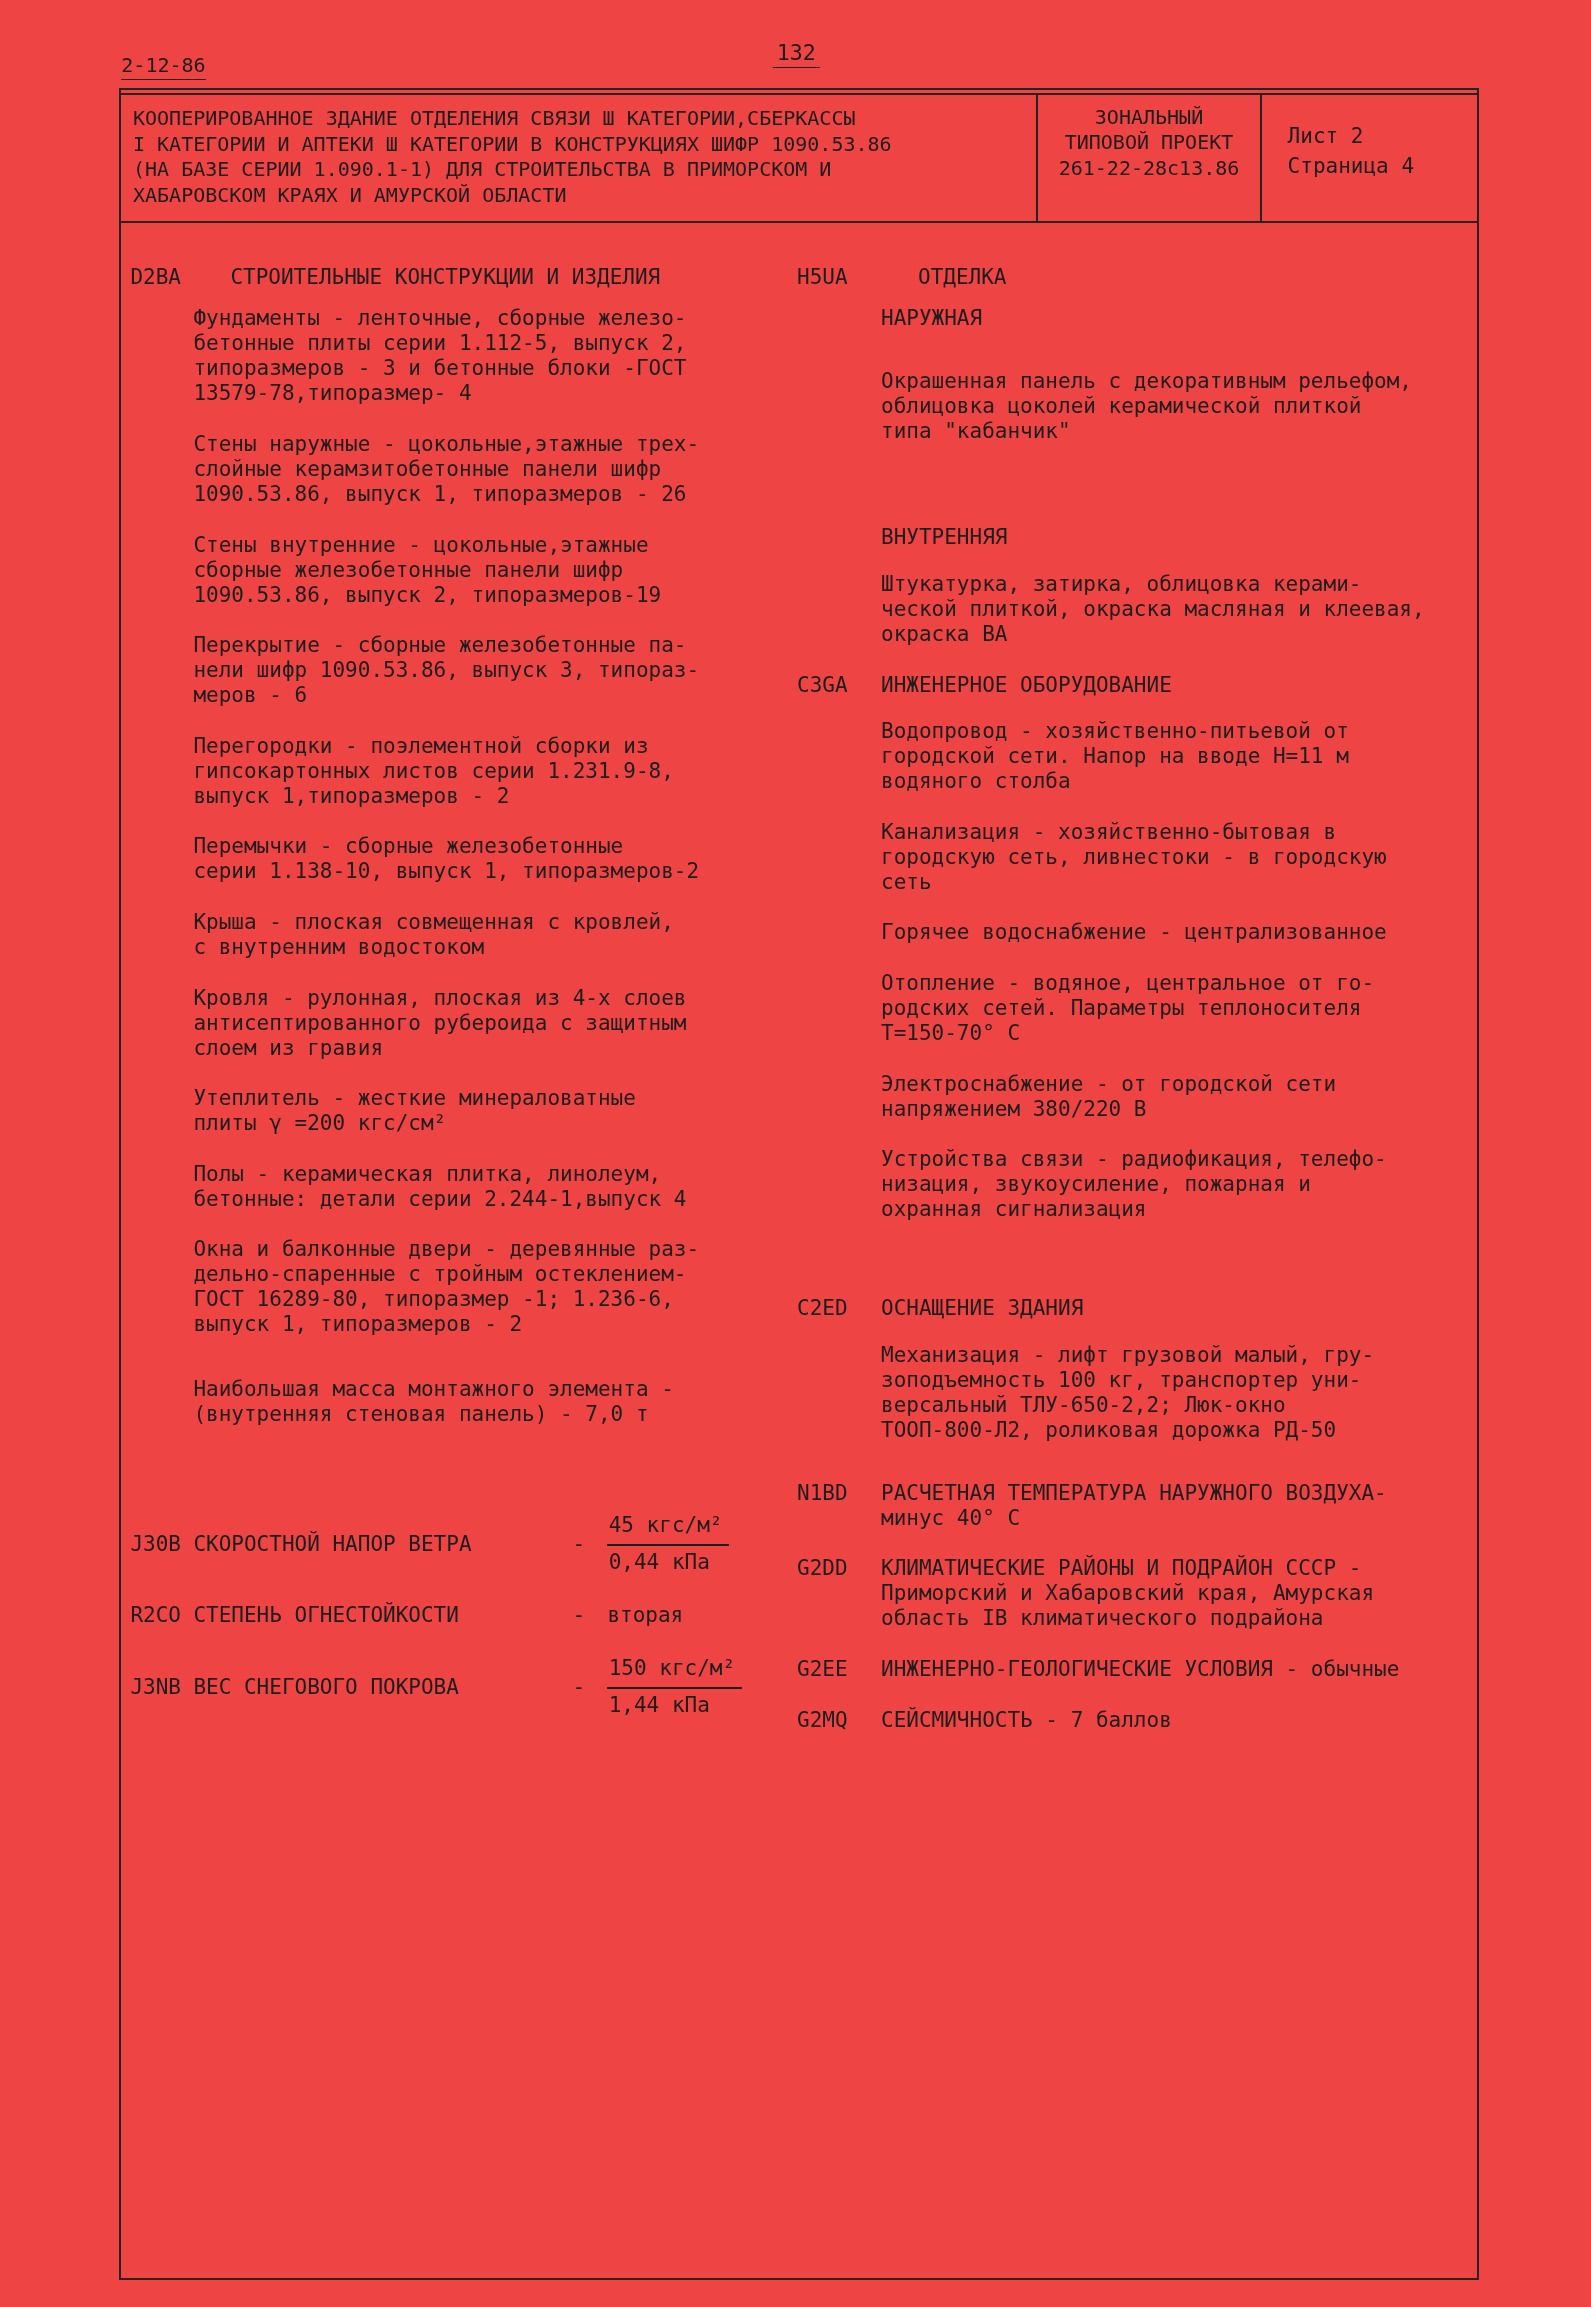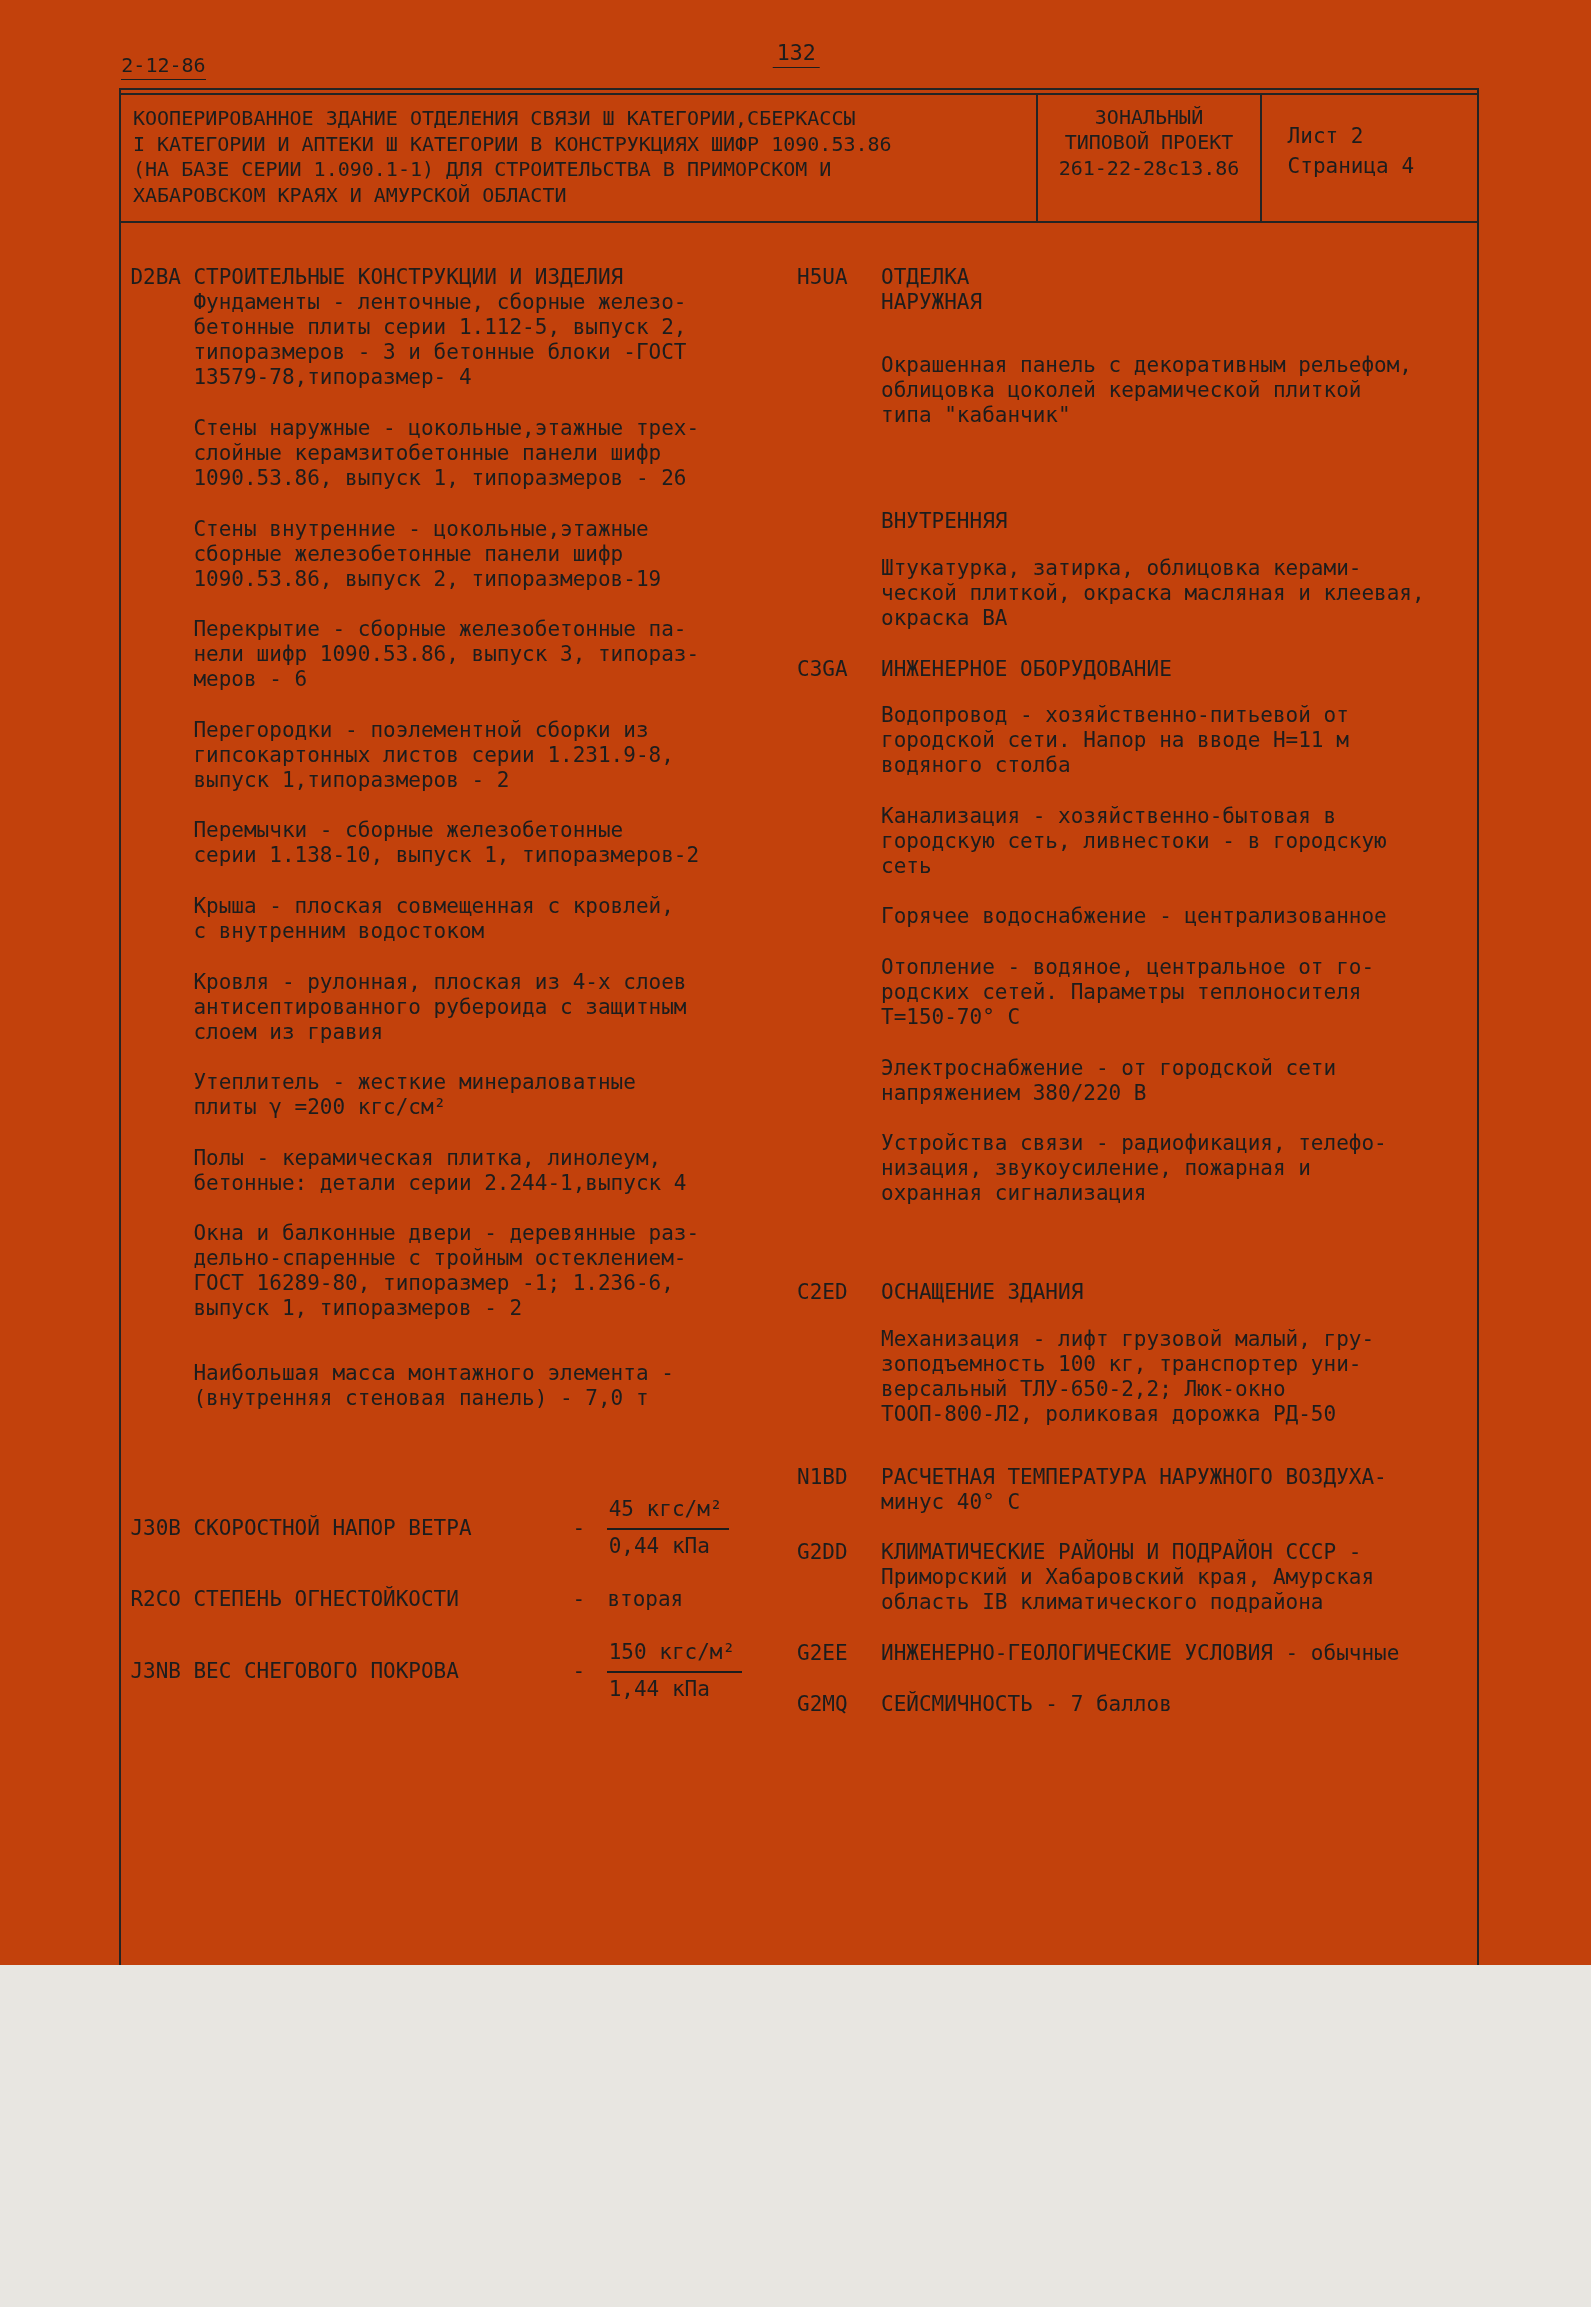--- a/index.html
+++ b/index.html
@@ -1,20 +1,20 @@
 <!DOCTYPE html>
 <html style="font-size:10.8px"><head>
 <meta charset="utf-8">
 <style>
   * { margin:0; padding:0; box-sizing:border-box; }
   html,body { background:#e8e6e1; }
   .page {
     position:relative;
-    width:1591px; height:1965px;
-    background:#c2410c;
+    width:1591px; height:2307px;
+    background:#ef4444;
     font-family:"DejaVu Sans Mono","Liberation Mono",monospace;
     color:#1d1d1d;
     overflow:hidden;
   }
   .topbar { position:absolute; top:39px; left:120px; width:1360px; height:47px; }
   .stamp {
     position:absolute; left:1.3px; top:13.5px;
     font-size:20px; border-bottom:1.3px solid #1d1d1d; padding-bottom:2.7px;
   }
   .pageno {
@@ -62,21 +62,21 @@
   .spec-code  { width:63px; flex-shrink:0; align-self:center; }
   .spec-label { width:379px; flex-shrink:0; }
   .spec-dash  { width:35px; }
   .frac { display:inline-block; }
   .frac-top { display:block; border-bottom:2px solid #1d1d1d; padding:0 6.7px 5.4px 1.3px; margin-bottom:4.7px; }
   .frac-bot { display:block; padding-left:1.3px; }
   .item { display:flex; font-size:21px; line-height:25px; margin-bottom:25.6px; }
   .item-text { white-space:pre-line; }
   
   .mt-60 { margin-top:40px; }
-  .mb-24 { margin-bottom:0; }
+  .mb-24 { margin-bottom:16px;gap:37px; }
   .mb-32 { margin-bottom:21.6px; }
   .mb-56 { margin-bottom:38px; }
   .mb-110 { margin-bottom:74px; }
   .mb-120 { margin-bottom:81px; }
   .mb-150 { }
   .mt-36 { margin-top:24px; }
   .mt-20 { margin-top:13.5px; }
 </style>
 </head>
 <body>

